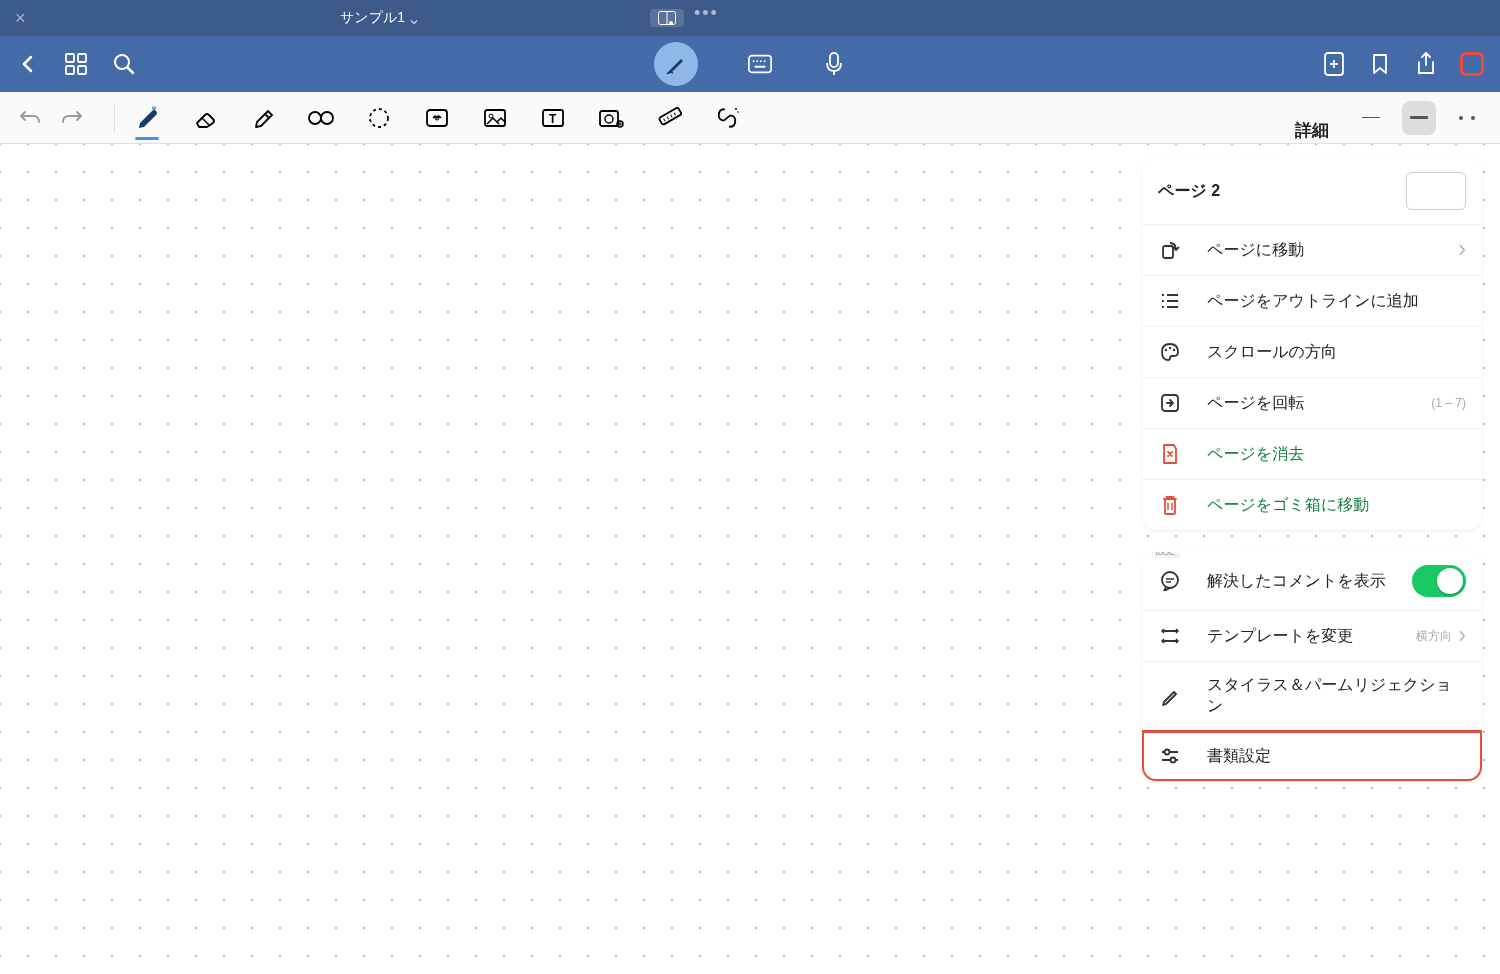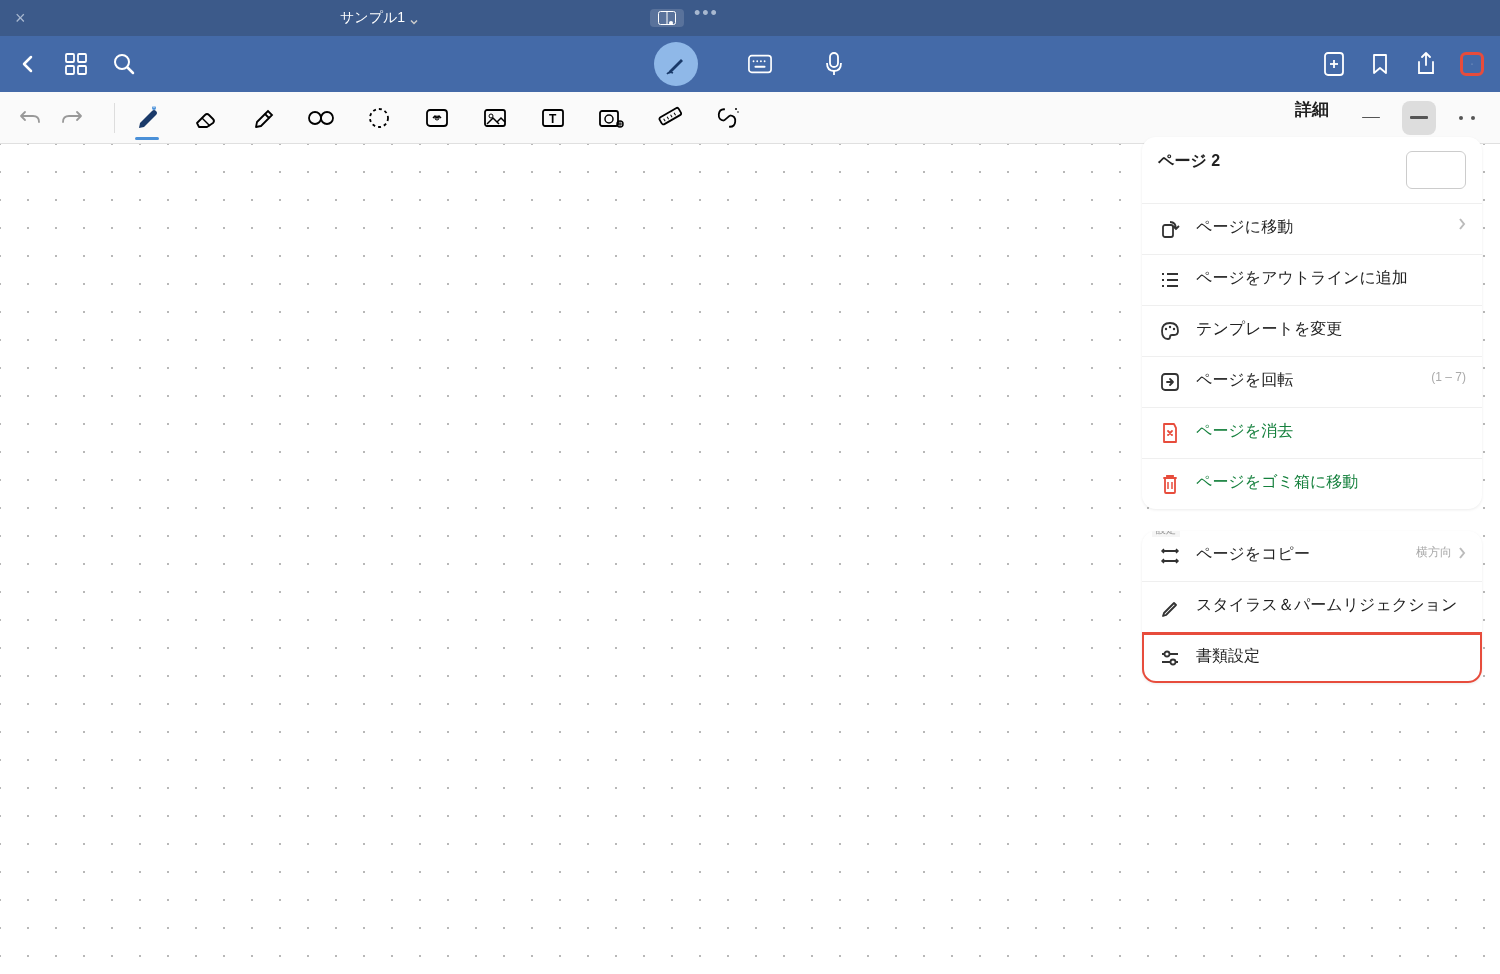--- a/index.html
+++ b/index.html
@@ -28,24 +28,24 @@
 .tb-pen-active::after { content:''; position:absolute; bottom:-8px; left:50%; transform:translateX(-50%); width:24px; height:3px; background:#4a90d8; border-radius:2px; }
 .tb-right { margin-left: auto; display: flex; gap: 14px; align-items:center; }
 .tb-weight { width: 34px; height: 34px; display:flex; align-items:center; justify-content:center; border-radius:8px; cursor:pointer;}
 .tb-weight.active { background: #ddd; }
 .tb-weight-line { height: 2px; background: #555; border-radius: 1px; }
 
 .canvas { position: absolute; top: 144px; left: 0; right: 0; bottom: 0; background: #fff; 
   background-image: radial-gradient(circle, #b8b8b8 1px, transparent 1.5px);
   background-size: 28px 28px; background-position: 14px 14px; }
 
-.popover { position: absolute; top: 84px; right: 18px; width: 340px; background: transparent; }
+.popover { position: absolute; top: 105px; right: 18px; width: 340px; background: transparent; }
 .popover-header { text-align: center; padding: 14px 0 16px; font-size: 17px; font-weight: 600; color: #222; }
 .popover-section { background: #fff; border-radius: 14px; margin-bottom: 22px; box-shadow: 0 1px 3px rgba(0,0,0,0.08); overflow: hidden; }
-.popover-row { display: flex; align-items: flex-start; padding: 13px 16px; border-bottom: 1px solid #efefef; cursor: pointer; gap: 14px; }
+.popover-row { display: flex; align-items: center; padding: 13px 16px; border-bottom: 1px solid #efefef; cursor: pointer; gap: 25px; }
 .popover-row:last-child { border-bottom: none; }
 .popover-row.page-header { font-size: 18px; font-weight: 600; padding: 14px 16px; }
 .popover-row .icon { width: 24px; height: 24px; display:flex; align-items:center; justify-content:center; flex-shrink:0; color:#333; }
 .popover-row .label { flex: 1; font-size: 16px; color: #222; }
 .popover-row .trailing { color: #aaa; font-size: 12px; display:flex; align-items:center; gap:6px; }
 .popover-row.danger .label, .popover-row.danger .icon { color: #15803d; }
 .popover-row.highlighted { outline: 3px solid #e74c3c; outline-offset: -2px; border-radius: 0 0 14px 14px; }
 .page-preview { width: 60px; height: 38px; border: 1px solid #ccc; border-radius: 6px; margin-left: auto; }
 .toggle { width: 54px; height: 32px; background: #18c964; border-radius: 16px; position: relative; }
 .toggle::after { content:''; position:absolute; right:3px; top:3px; width:26px; height:26px; background:#fff; border-radius:50%; box-shadow:0 1px 3px rgba(0,0,0,0.3); }
@@ -297,21 +297,21 @@
     </div>
     <div class="popover-row">
       <span class="icon">
         <svg width="20" height="20" viewBox="0 0 20 20">
             <path d="M10 2 Q18 2 18 10 Q18 14 14 14 L12 14 Q10 14 10 16 Q10 18 8 18 Q2 18 2 10 Q2 2 10 2 Z" stroke="#333" stroke-width="1.8" fill="none"></path>
             <circle cx="6" cy="8" r="1.2" fill="#333"></circle>
             <circle cx="10" cy="6" r="1.2" fill="#333"></circle>
             <circle cx="14" cy="8" r="1.2" fill="#333"></circle>
           </svg>
       </span>
-      <span class="label">テンプレートを変更</span>
+      <span class="label">スクロールの方向</span>
     </div>
     <div class="popover-row">
       <span class="icon">
         <svg width="20" height="20" viewBox="0 0 20 20">
             <rect x="2" y="2" width="16" height="16" rx="3" stroke="#333" stroke-width="1.8" fill="none"></rect>
             <path d="M7 10 L13 10 M10 7 L13 10 L10 13" stroke="#333" stroke-width="1.8" fill="none" stroke-linecap="round" stroke-linejoin="round"></path>
           </svg>
       </span>
       <span class="label">ページを回転</span>
       <span class="trailing">(1 – 7)</span>
@@ -335,26 +335,38 @@
       </span>
       <span class="label">ページをゴミ箱に移動</span>
     </div>
   </div>
 
   <div class="popover-section" style="position:relative">
     <div class="settings-badge">設定</div>
     <div class="popover-row">
       <span class="icon">
         <svg width="20" height="20" viewBox="0 0 20 20">
+            <circle cx="10" cy="9" r="8" stroke="#333" stroke-width="1.8" fill="none"></circle>
+            <path d="M6 16 L4 20 L10 17" stroke="#333" stroke-width="1.8" fill="none"></path>
+            <line x1="6" y1="8" x2="14" y2="8" stroke="#333" stroke-width="1.5"></line>
+            <line x1="6" y1="11" x2="11" y2="11" stroke="#333" stroke-width="1.5"></line>
+          </svg>
+      </span>
+      <span class="label">解決したコメントを表示</span>
+      <div class="toggle"></div>
+    </div>
+    <div class="popover-row">
+      <span class="icon">
+        <svg width="20" height="20" viewBox="0 0 20 20">
             <line x1="2" y1="5" x2="18" y2="5" stroke="#333" stroke-width="1.8"></line>
             <line x1="2" y1="15" x2="18" y2="15" stroke="#333" stroke-width="1.8"></line>
             <path d="M4 3 L2 5 L4 7 M16 3 L18 5 L16 7 M4 13 L2 15 L4 17 M16 13 L18 15 L16 17" stroke="#333" stroke-width="1.5" fill="none"></path>
           </svg>
       </span>
-      <span class="label">ページをコピー</span>
+      <span class="label">テンプレートを変更</span>
       <span class="trailing">
         <span>横方向</span>
         <svg width="8" height="14" viewBox="0 0 8 14">
             <path d="M2 2 L6 7 L2 12" stroke="#bbb" stroke-width="2" fill="none"></path>
           </svg>
       </span>
     </div>
     <div class="popover-row">
       <span class="icon">
         <svg width="20" height="20" viewBox="0 0 20 20">

